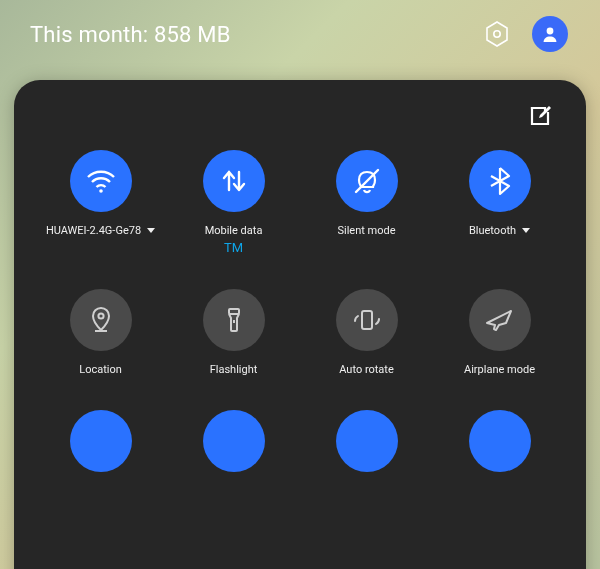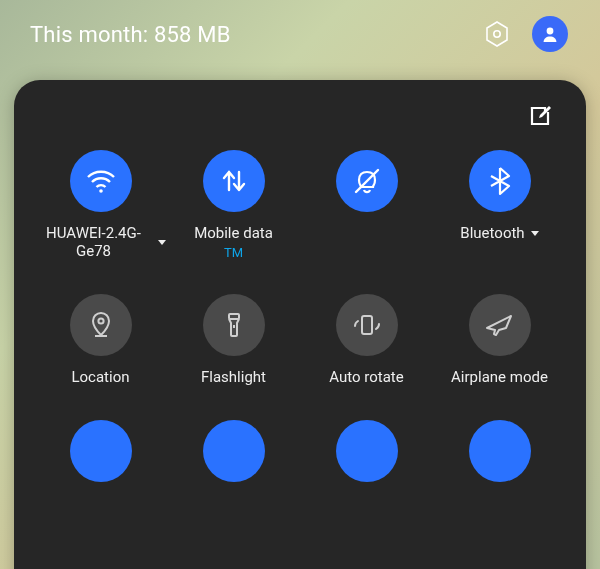--- a/index.html
+++ b/index.html
@@ -56,21 +56,21 @@
   .circle {
     width: 62px; height: 62px; border-radius: 50%;
     display: flex; align-items: center; justify-content: center;
     margin-bottom: 12px;
   }
   .circle.on  { background: #2a72ff; }
   .circle.off { background: #4a4a4a; }
   .circle svg { stroke: #fff; fill: none; }
   .circle.off svg { stroke: #cfcfcf; }
   .tile-label {
-    font-size: 15px; text-align: center; color: #eeeeee;
+    font-size: 11px; text-align: center; color: #eeeeee;
     display: flex; align-items: center; gap: 4px; line-height: 1.2;
     max-width: 130px;
   }
   .tile-sub { font-size: 13px; color: #0ea5e9; margin-top: 3px; }
   .caret {
     width: 0; height: 0; border-left: 4px solid transparent; border-right: 4px solid transparent;
     border-top: 5px solid #eeeeee; margin-left: 2px; display: inline-block;
     vertical-align: middle;
   }
   .row3 .circle { margin-bottom: 12px; }
@@ -135,20 +135,21 @@
       </div>
 
       <div class="tile">
         <div class="circle on">
           <svg width="34" height="34" viewBox="0 0 34 34">
             <path d="M11 23c0-2-2-2-2-7 0-5 3-8 8-8s8 3 8 8c0 5-2 5-2 7H11z" stroke-width="2.2"></path>
             <path d="M14 26c.5 1.5 1.6 2.2 3 2.2s2.5-.7 3-2.2" stroke-width="2.2"></path>
             <path d="M6 28L28 6" stroke-width="2.4" stroke-linecap="round"></path>
           </svg>
         </div>
+        <div class="tile-label">Silent mode</div>
       </div>
 
       <div class="tile">
         <div class="circle on">
           <svg width="34" height="34" viewBox="0 0 34 34">
             <path d="M17 4v26l9-8-18-10m0 10l18-10-9-8" stroke-width="2.2" stroke-linejoin="round"></path>
           </svg>
         </div>
         <div class="tile-label">
           <span>Bluetooth</span>

